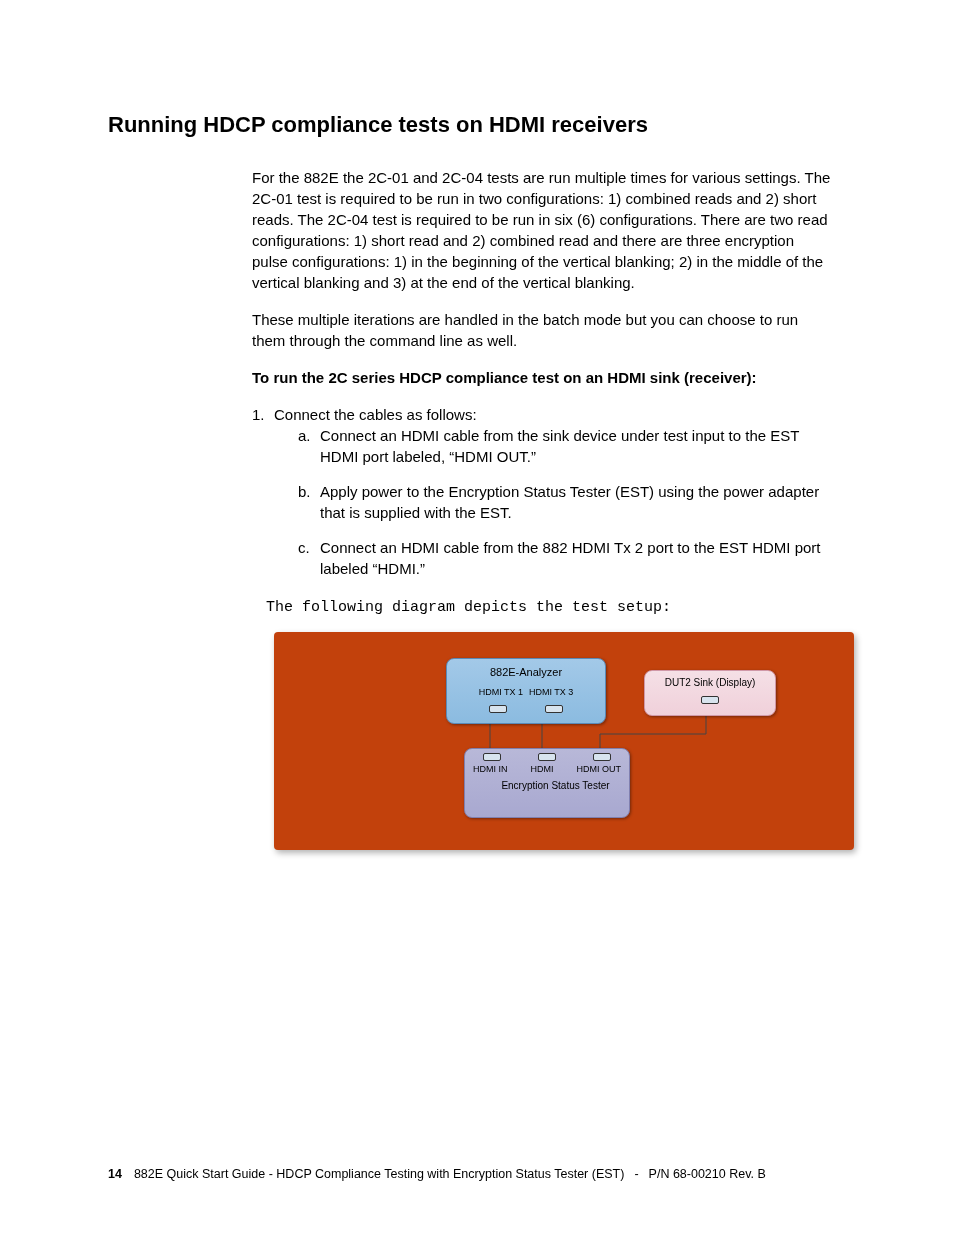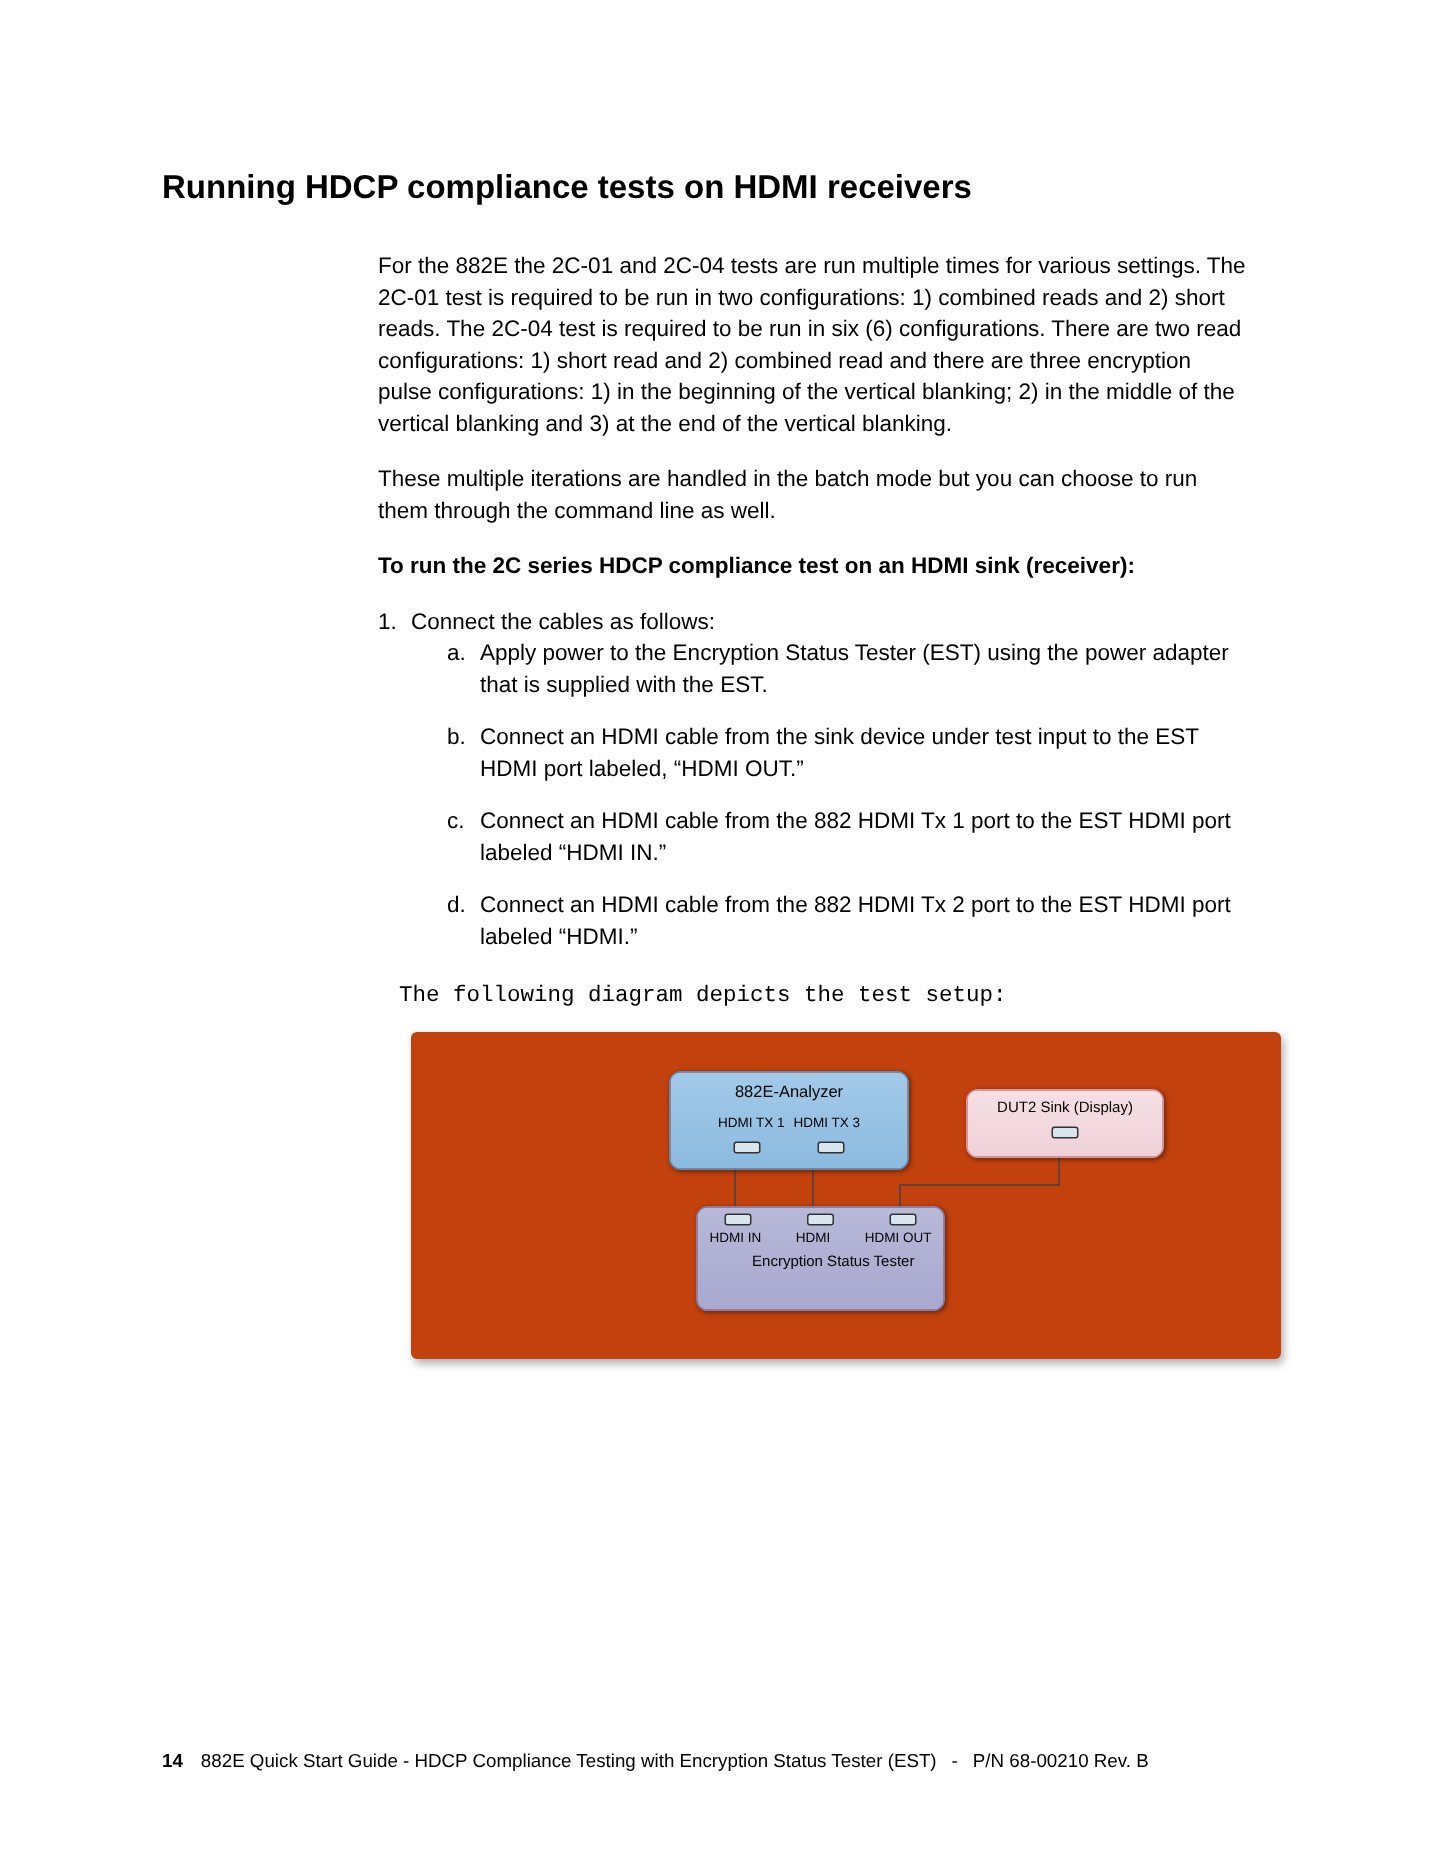--- a/index.html
+++ b/index.html
@@ -97,23 +97,22 @@
 
   <div class="body-indent">
     <p>For the 882E the 2C-01 and 2C-04 tests are run multiple times for various settings. The 2C-01 test is required to be run in two configurations: 1) combined reads and 2) short reads. The 2C-04 test is required to be run in six (6) configurations. There are two read configurations: 1) short read and 2) combined read and there are three encryption pulse configurations: 1) in the beginning of the vertical blanking; 2) in the middle of the vertical blanking and 3) at the end of the vertical blanking.</p>
     <p>These multiple iterations are handled in the batch mode but you can choose to run them through the command line as well.</p>
     <p class="bold">To run the 2C series HDCP compliance test on an HDMI sink (receiver):</p>
 
     <ol class="num">
       <li>
         <span>Connect the cables as follows:</span>
         <ol class="alpha">
+          <li>Connect an HDMI cable from the sink device under test input to the EST HDMI port labeled, “HDMI OUT.”</li>
           <li>Apply power to the Encryption Status Tester (EST) using the power adapter that is supplied with the EST.</li>
-          <li>Connect an HDMI cable from the sink device under test input to the EST HDMI port labeled, “HDMI OUT.”</li>
-          <li>Connect an HDMI cable from the 882 HDMI Tx 1 port to the EST HDMI port labeled “HDMI IN.”</li>
           <li>Connect an HDMI cable from the 882 HDMI Tx 2 port to the EST HDMI port labeled “HDMI.”</li>
         </ol>
       </li>
     </ol>
 
     <p class="diagram-caption">The following diagram depicts the test setup:</p>
 
     <div class="diagram">
       <svg class="wires">
         <path d="M216 86 L216 124" stroke="#444" stroke-width="1" fill="none"></path>

